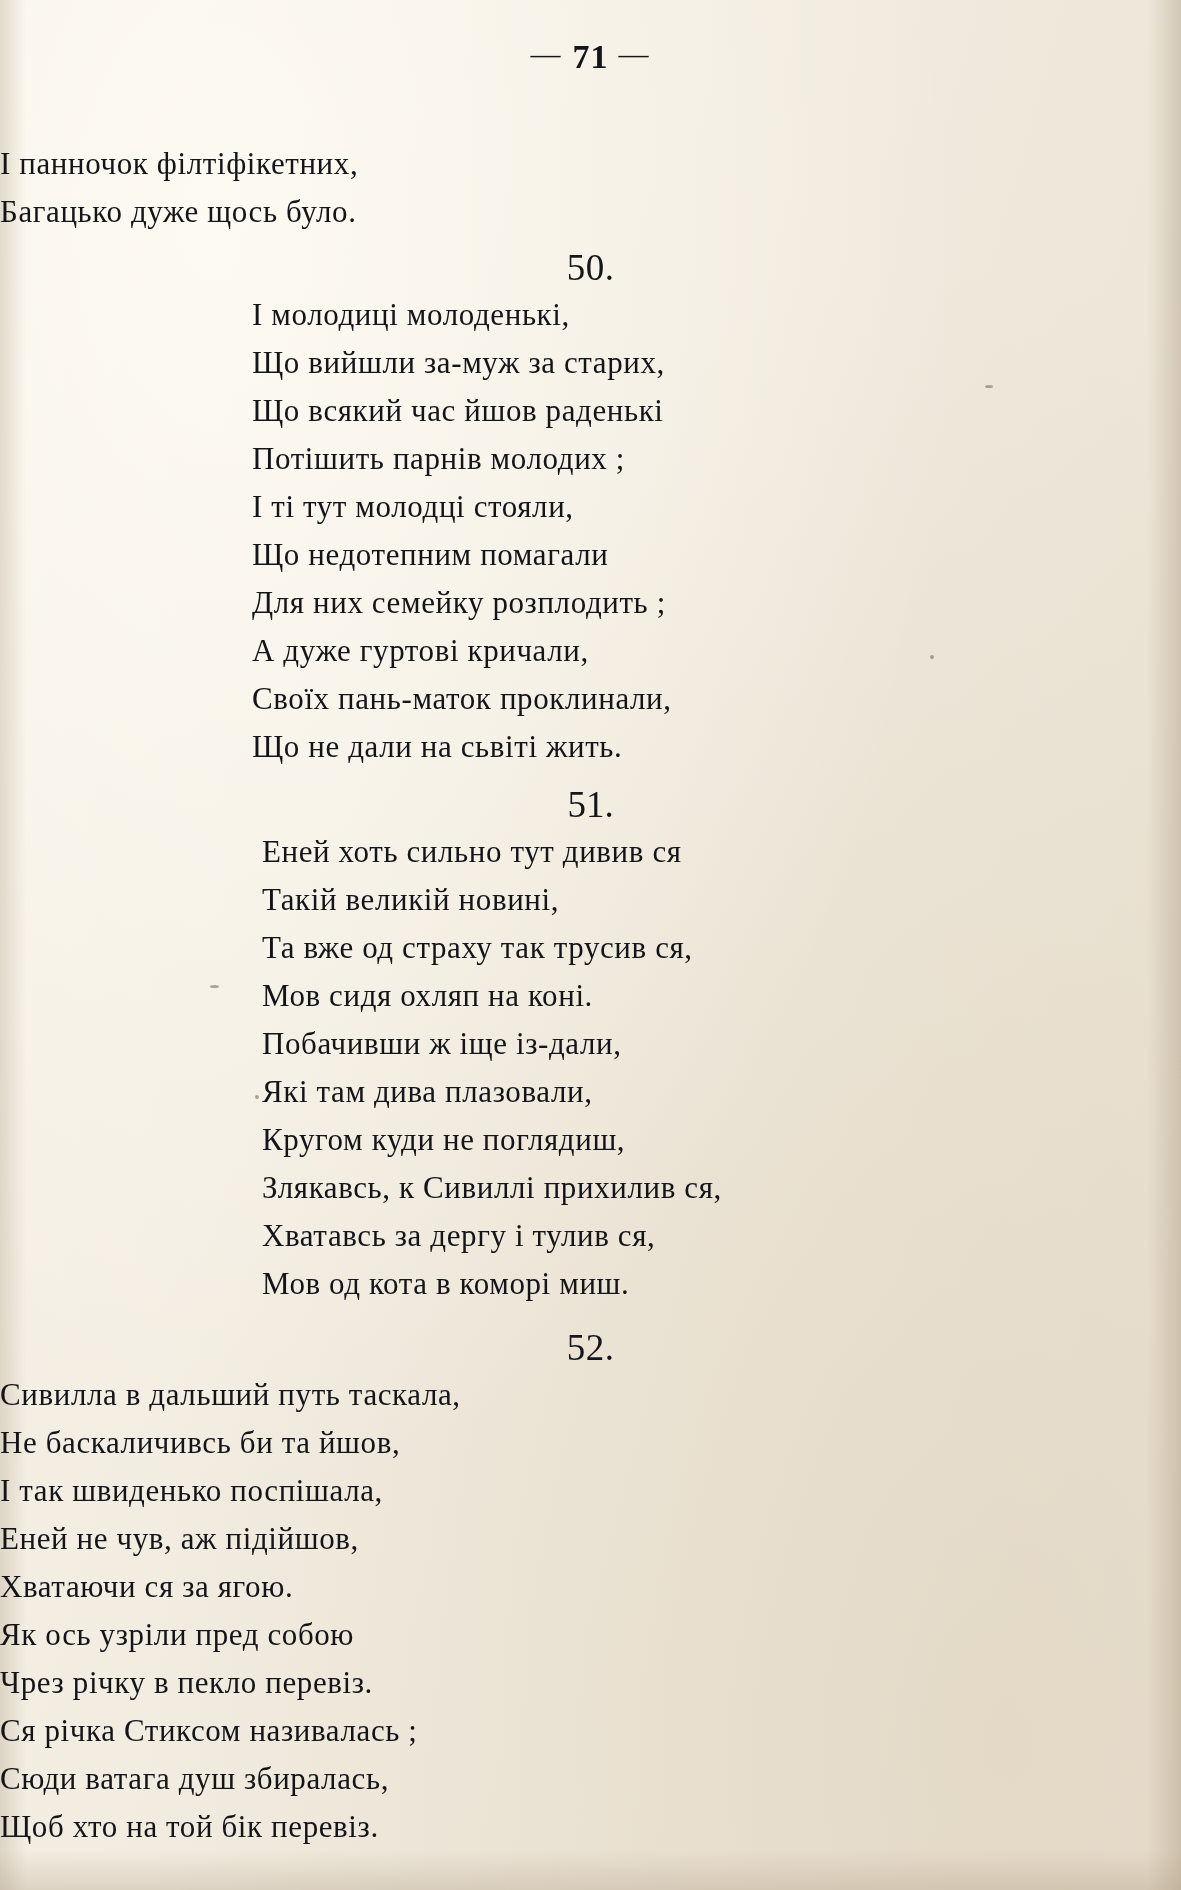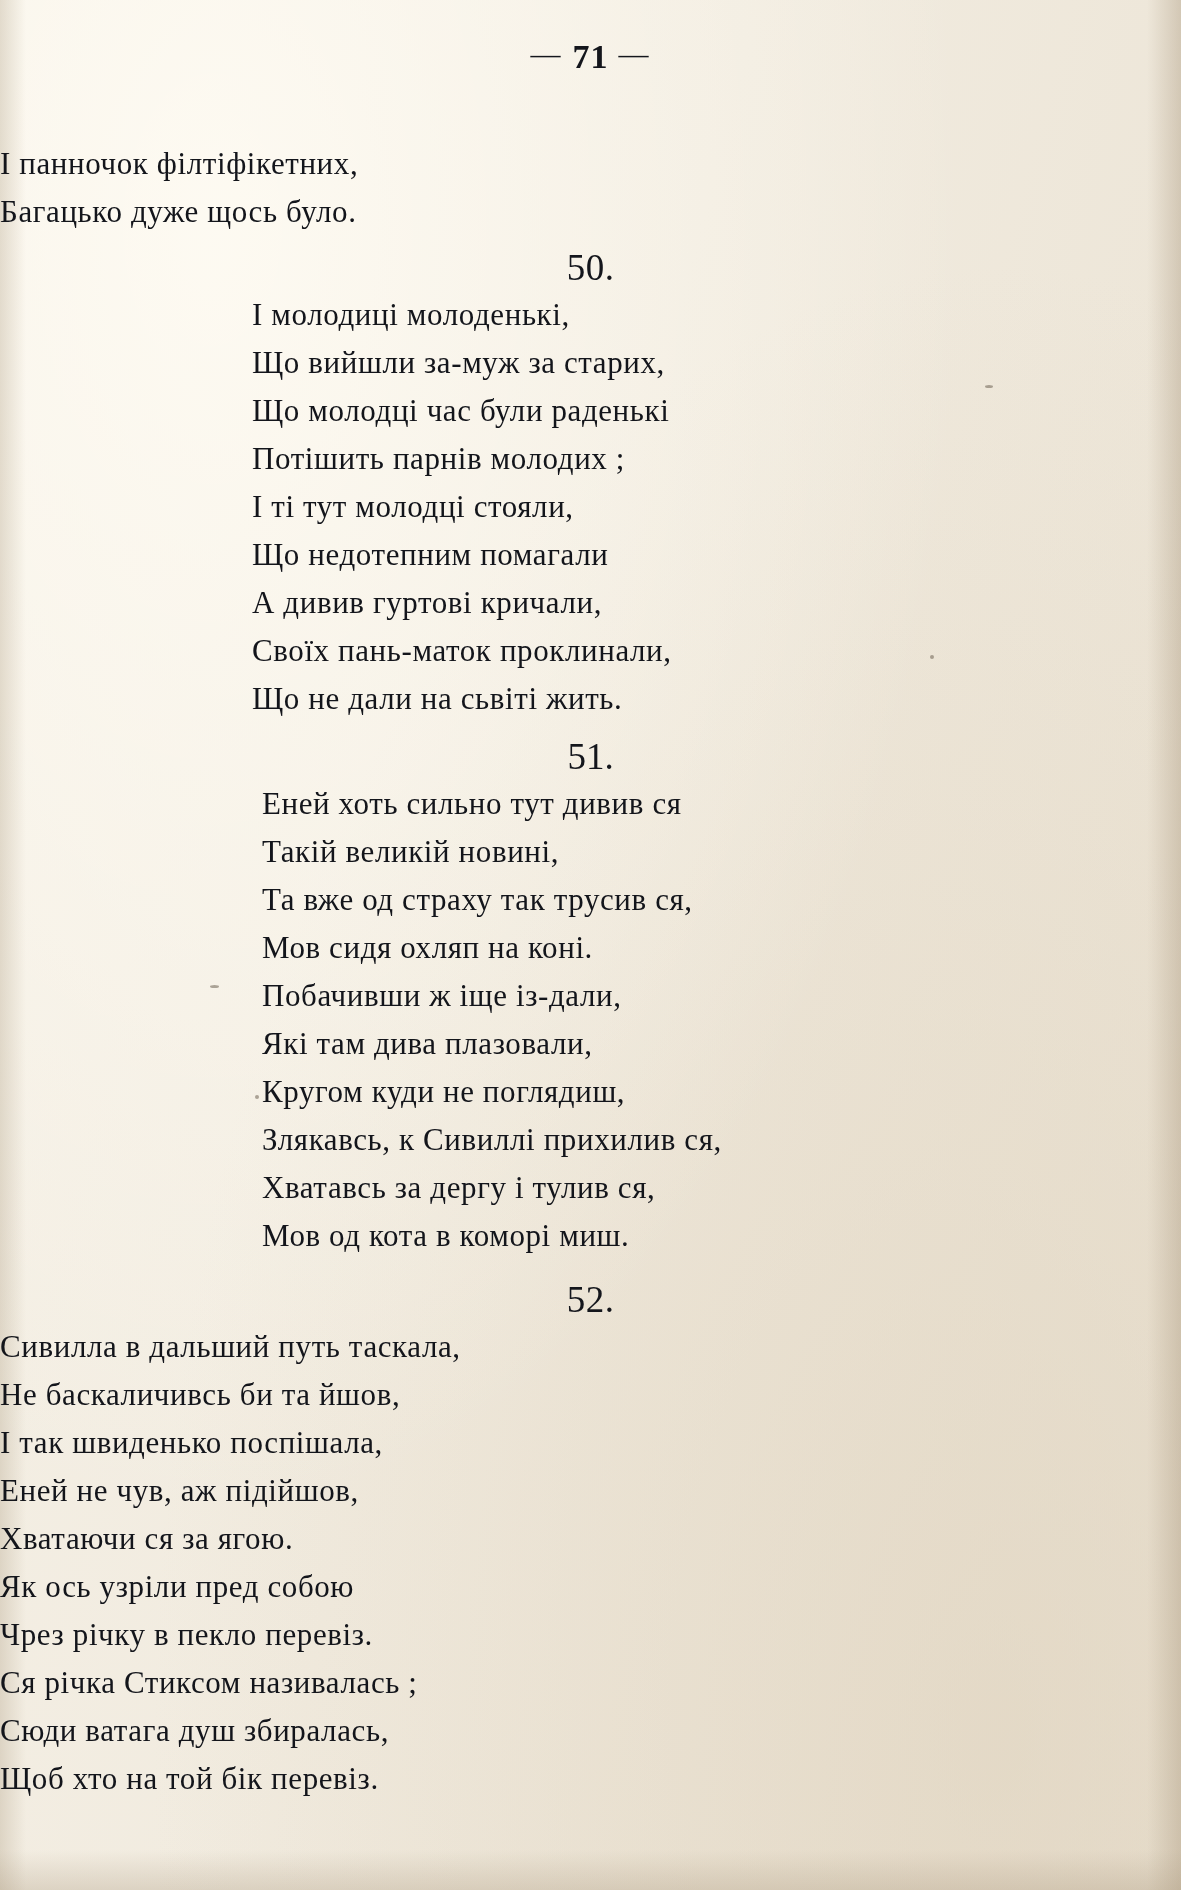--- a/index.html
+++ b/index.html
@@ -144,25 +144,26 @@
 
     <div class="stanza s1">
       <div class="line">І панночок філтіфікетних,</div>
       <div class="line">Багацько дуже щось було.</div>
     </div>
 
     <div class="stanza-num n50">50.</div>
     <div class="stanza s2">
       <div class="line">І молодиці молоденькі,</div>
       <div class="line">Що вийшли за-муж за старих,</div>
-      <div class="line">Що молодці час були раденькі</div>
+      <div class="line">Що всякий час йшов раденькі</div>
       <div class="line">Потішить парнів молодих ;</div>
       <div class="line">І ті тут молодці стояли,</div>
       <div class="line">Що недотепним помагали</div>
-      <div class="line">А дивив гуртові кричали,</div>
+      <div class="line">Для них семейку розплодить ;</div>
+      <div class="line">А дуже гуртові кричали,</div>
       <div class="line">Своїх пань-маток проклинали,</div>
       <div class="line">Що не дали на сьвіті жить.</div>
     </div>
 
     <div class="stanza-num n51">51.</div>
     <div class="stanza s3">
       <div class="line">Еней хоть сильно тут дивив ся</div>
       <div class="line">Такій великій новині,</div>
       <div class="line">Та вже од страху так трусив ся,</div>
       <div class="line">Мов сидя охляп на коні.</div>

